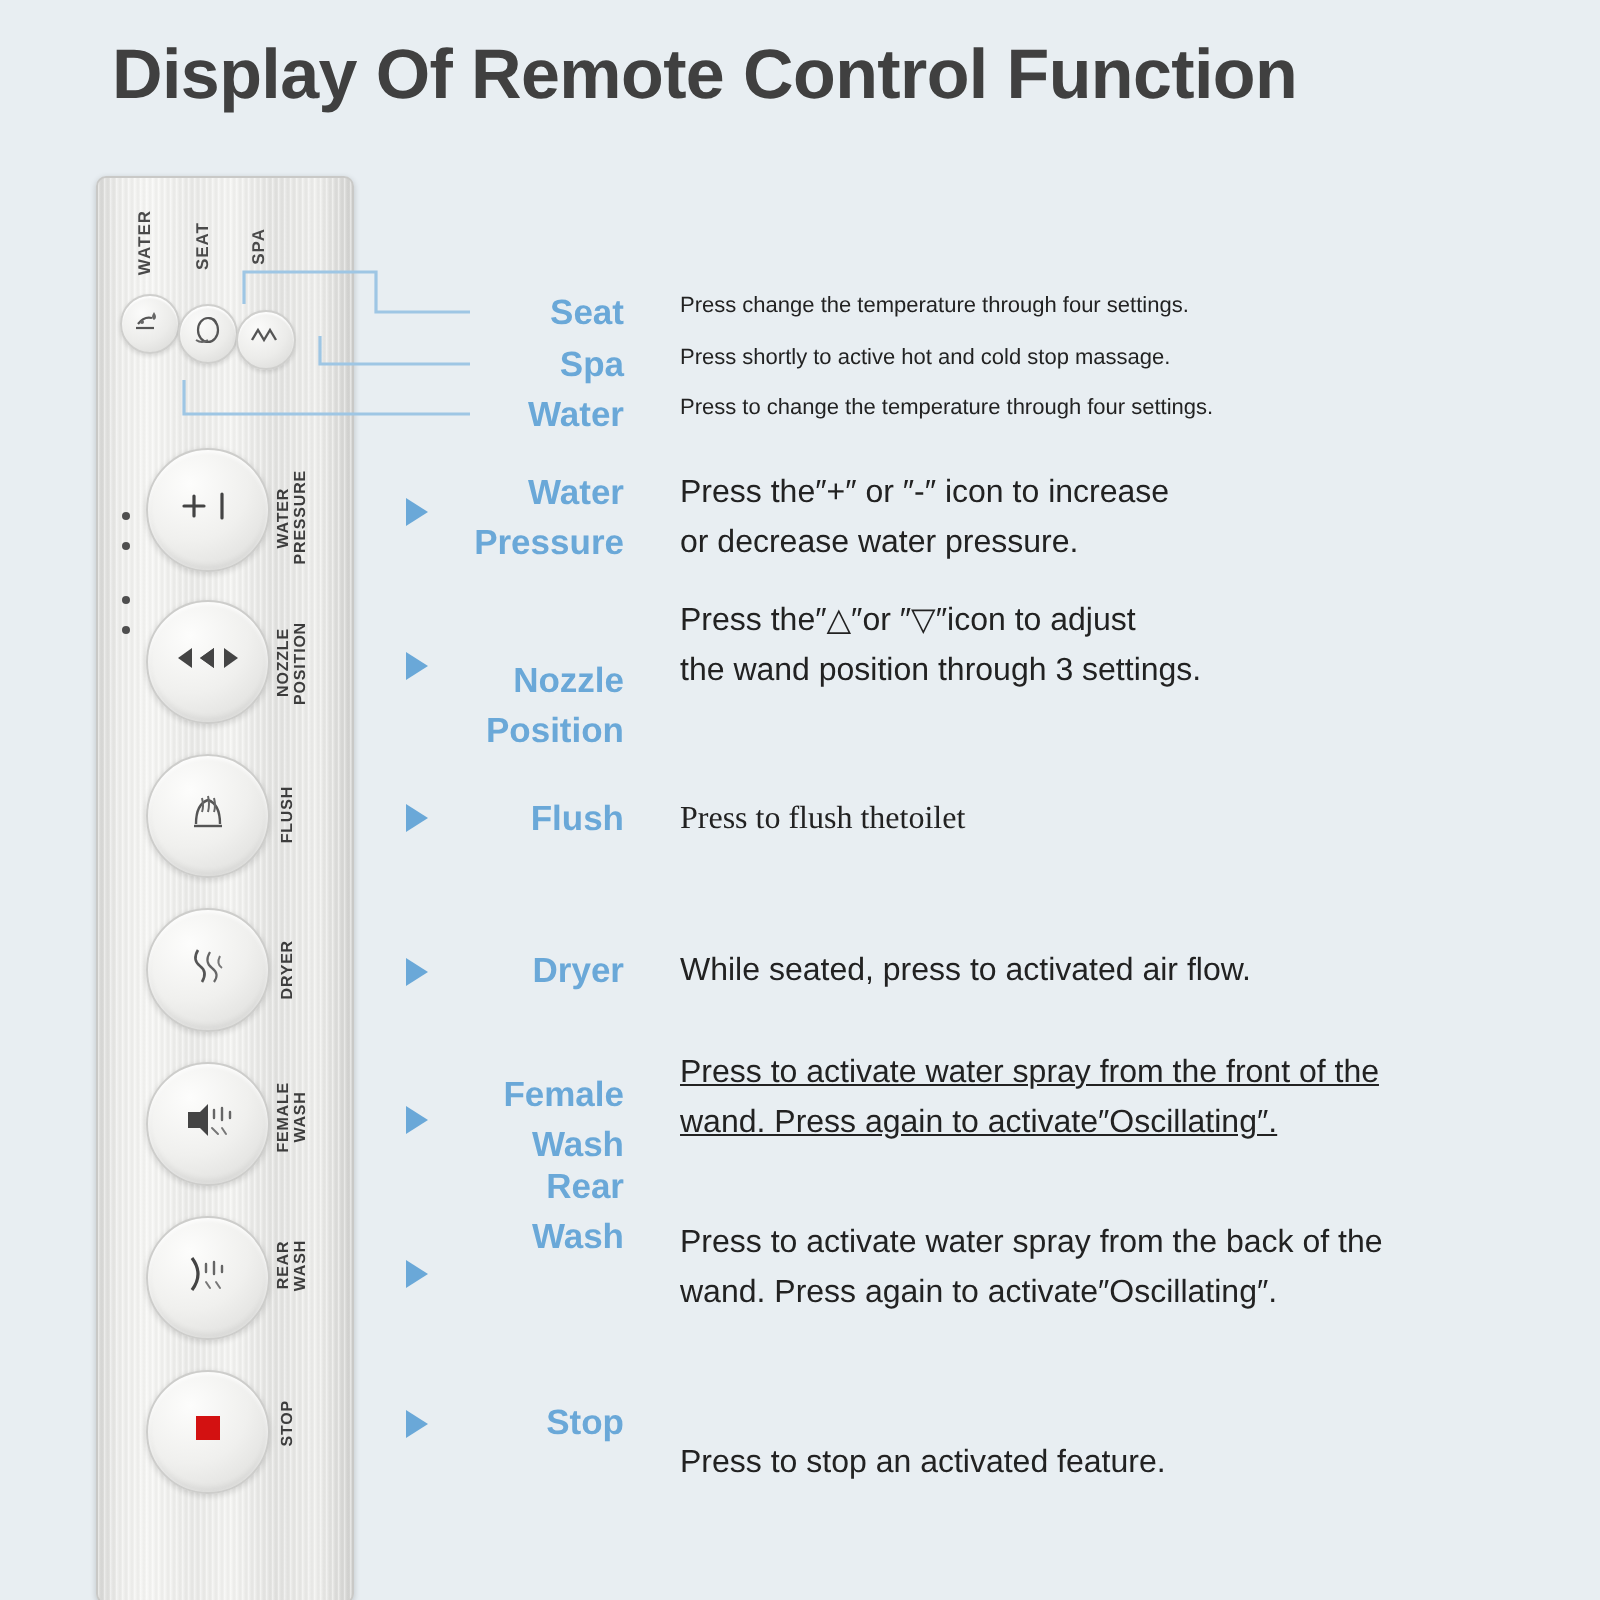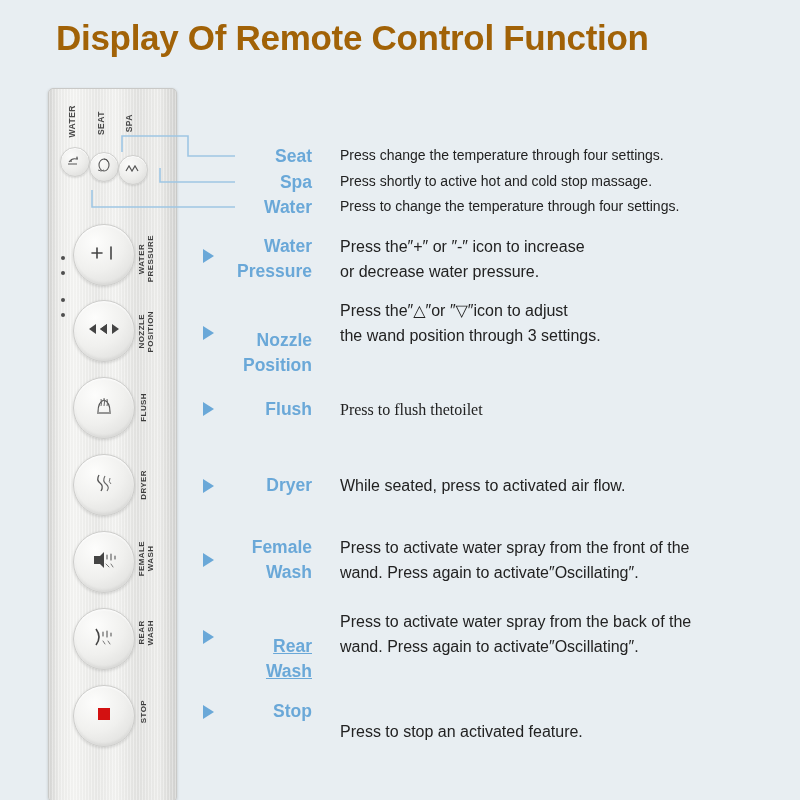--- a/index.html
+++ b/index.html
@@ -13,21 +13,21 @@
     font-family: "Liberation Sans", sans-serif;
     overflow: hidden;
     position: relative;
   }
   #page-title {
     position: absolute;
     left: 56px;
     top: 18px;
     font-size: 35px;
     font-weight: bold;
-    color: #a16207;
+    color: #404040;
     letter-spacing: -0.3px;
     font-family: "Liberation Sans", sans-serif;
   }
 
   
   #remote {
     position: absolute;
     left: 48px;
     top: 88px;
     width: 127px;
@@ -151,21 +151,21 @@
     width: 132px;
     text-align: right;
     color: #6aa8d8;
     font-size: 17.5px;
     font-weight: bold;
   }
   .hdr-desc {
     position: absolute;
     left: 340px;
     color: #222;
-    font-size: 14px;
+    font-size: 11px;
     width: 450px;
   }
 </style>
 </head>
 <body>
 
 <div id="page-title">Display Of Remote Control Function</div>
 
 <div id="remote">
 
@@ -320,24 +320,24 @@
 <div class="row-label" style="top:397px;">Flush</div>
 <div class="row-desc" style="top:397px;font-family:Liberation Serif, serif;">Press to flush thetoilet</div>
 
 <div class="tri" style="top:479px;"></div>
 <div class="row-label" style="top:473px;">Dryer</div>
 <div class="row-desc" style="top:473px;">While seated, press to activated air flow.</div>
 
 <div class="tri" style="top:553px;"></div>
 <div class="row-label" style="top:535px; white-space:pre-line;">Female
 Wash</div>
-<div class="row-desc" style="top:535px; white-space:pre-line;">Press to activate water spray from the front of the
+<div class="row-desc" style="top:524px; white-space:pre-line;text-decoration:underline;">Press to activate water spray from the front of the
 wand. Press again to activate″Oscillating″.</div>
 
 <div class="tri" style="top:630px;"></div>
-<div class="row-label" style="top:634px; white-space:pre-line;text-decoration:underline;">Rear
+<div class="row-label" style="top:581px; white-space:pre-line;">Rear
 Wash</div>
 <div class="row-desc" style="top:609px; white-space:pre-line;">Press to activate water spray from the back of the
 wand. Press again to activate″Oscillating″.</div>
 
 <div class="tri" style="top:705px;"></div>
 <div class="row-label" style="top:699px;">Stop</div>
 <div class="row-desc" style="top:699px;margin-top:20px;">Press to stop an activated feature.</div>
 
 </body></html>

